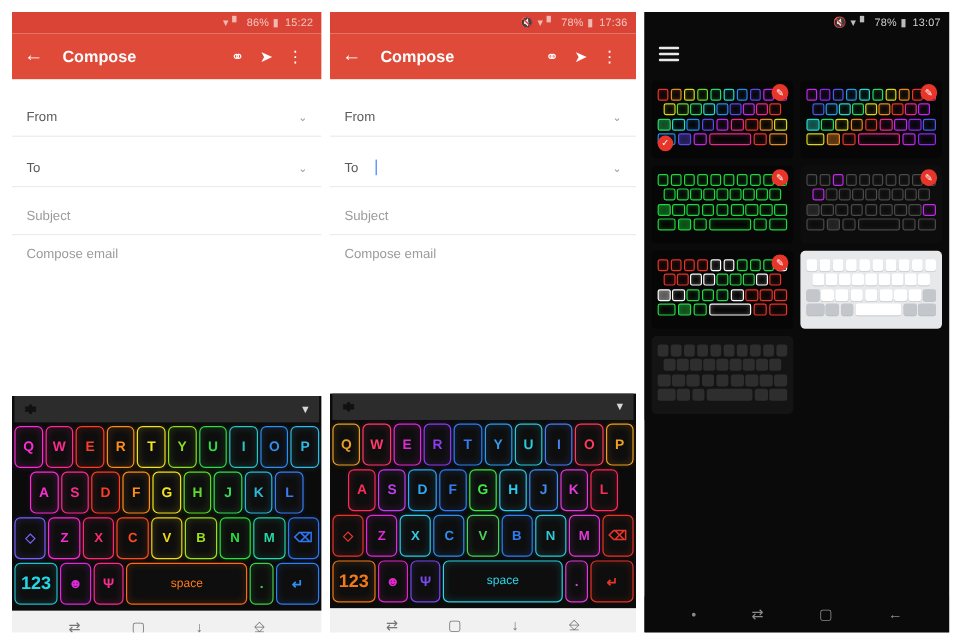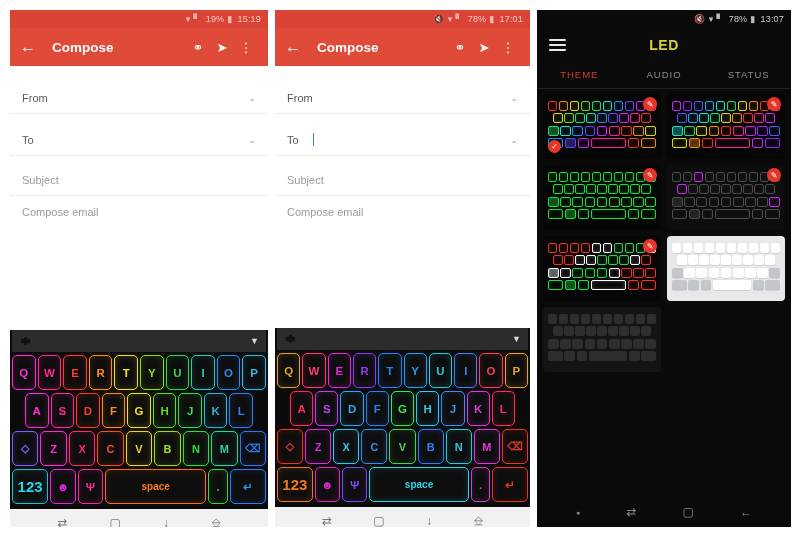--- a/index.html
+++ b/index.html
@@ -46,21 +46,21 @@
          justify-content:space-between;padding:0 7px;box-sizing:border-box;}
   .kbtop .g{width:12px;height:12px;}
   .kbtop .c{color:#d8d8d8;font-size:9px;}
   .krow{display:flex;justify-content:center;gap:2px;margin:3px 2px;}
   .key{flex:1;height:35px;border-radius:5px;border:1.3px solid #444;background:#0e0e0e;
        display:flex;align-items:center;justify-content:center;font-size:11.5px;font-weight:bold;
        box-sizing:border-box;}
   .krow.r2{padding:0 13px;}
   .krow.r3 .key{font-size:11px;}
   .key.wide{flex:1.45;}
-  .key.space{flex:4.2;font-size:10px;font-weight:bold;}
+  .key.space{flex:4.2;font-size:10px;font-weight:normal;}
   .key.sm{font-size:15px;}
   .key.dot{flex:.75;}
 
   
   .navlight{height:28px;background:#f1f1f1;display:flex;align-items:center;
             justify-content:space-around;padding:0 26px;box-sizing:border-box;}
   .navlight span{color:#767676;font-size:12px;}
   .navdark{height:30px;background:#0a0a0a;display:flex;align-items:center;
            justify-content:space-around;padding:0 16px;box-sizing:border-box;}
   .navdark span{color:#8a8a8a;font-size:12px;}
@@ -95,23 +95,23 @@
 </style>
 </head>
 <body>
 
 <div class="stage">
 
   <div class="panel p1">
     <div class="statusbar sb-red">
       <span class="sb-ic">▾</span>
       <span class="sb-ic">▘</span>
-      <span class="sb-txt">19%</span>
+      <span class="sb-txt">86%</span>
       <span class="sb-ic" style="margin-left:3px">▮</span>
-      <span class="sb-txt">15:19</span>
+      <span class="sb-txt">15:22</span>
     </div>
     <div class="appbar">
       <span class="back">←</span>
       <span class="title">Compose</span>
       <span class="act">⚭</span>
       <span class="act">➤</span>
       <span class="act">⋮</span>
     </div>
     <div class="form">
       <div class="frow" style="margin-top:16px">
@@ -188,21 +188,21 @@
     </div>
   </div>
 
   <div class="panel p2">
     <div class="statusbar sb-red">
       <span class="sb-ic">🔇</span>
       <span class="sb-ic">▾</span>
       <span class="sb-ic">▘</span>
       <span class="sb-txt">78%</span>
       <span class="sb-ic" style="margin-left:3px">▮</span>
-      <span class="sb-txt">17:01</span>
+      <span class="sb-txt">17:36</span>
     </div>
     <div class="appbar">
       <span class="back">←</span>
       <span class="title">Compose</span>
       <span class="act">⚭</span>
       <span class="act">➤</span>
       <span class="act">⋮</span>
     </div>
     <div class="form">
       <div class="frow" style="margin-top:16px">
@@ -289,26 +289,20 @@
       <span class="sb-txt">78%</span>
       <span class="sb-ic" style="margin-left:3px">▮</span>
       <span class="sb-txt">13:07</span>
     </div>
     <div class="ledbar">
       <div class="hamb">
           <i></i>
           <i></i>
           <i></i>
         </div>
-      <div class="ledtitle">LED</div>
-    </div>
-    <div class="tabs">
-      <div class="tab active">THEME</div>
-      <div class="tab">AUDIO</div>
-      <div class="tab">STATUS</div>
     </div>
     <div class="grid" id="theme-grid">
         <div class="cell" style="background: rgb(6, 6, 6);">
           <div class="mrow">
             <div class="mk" style="border-color: rgb(232, 53, 42); box-shadow: rgba(232, 53, 42, 0.267) 0px 0px 4px inset;"></div>
             <div class="mk" style="border-color: rgb(232, 138, 32); box-shadow: rgba(232, 138, 32, 0.267) 0px 0px 4px inset;"></div>
             <div class="mk" style="border-color: rgb(216, 216, 32); box-shadow: rgba(216, 216, 32, 0.267) 0px 0px 4px inset;"></div>
             <div class="mk" style="border-color: rgb(106, 216, 42); box-shadow: rgba(106, 216, 42, 0.267) 0px 0px 4px inset;"></div>
             <div class="mk" style="border-color: rgb(42, 216, 106); box-shadow: rgba(42, 216, 106, 0.267) 0px 0px 4px inset;"></div>
             <div class="mk" style="border-color: rgb(42, 216, 200); box-shadow: rgba(42, 216, 200, 0.267) 0px 0px 4px inset;"></div>

